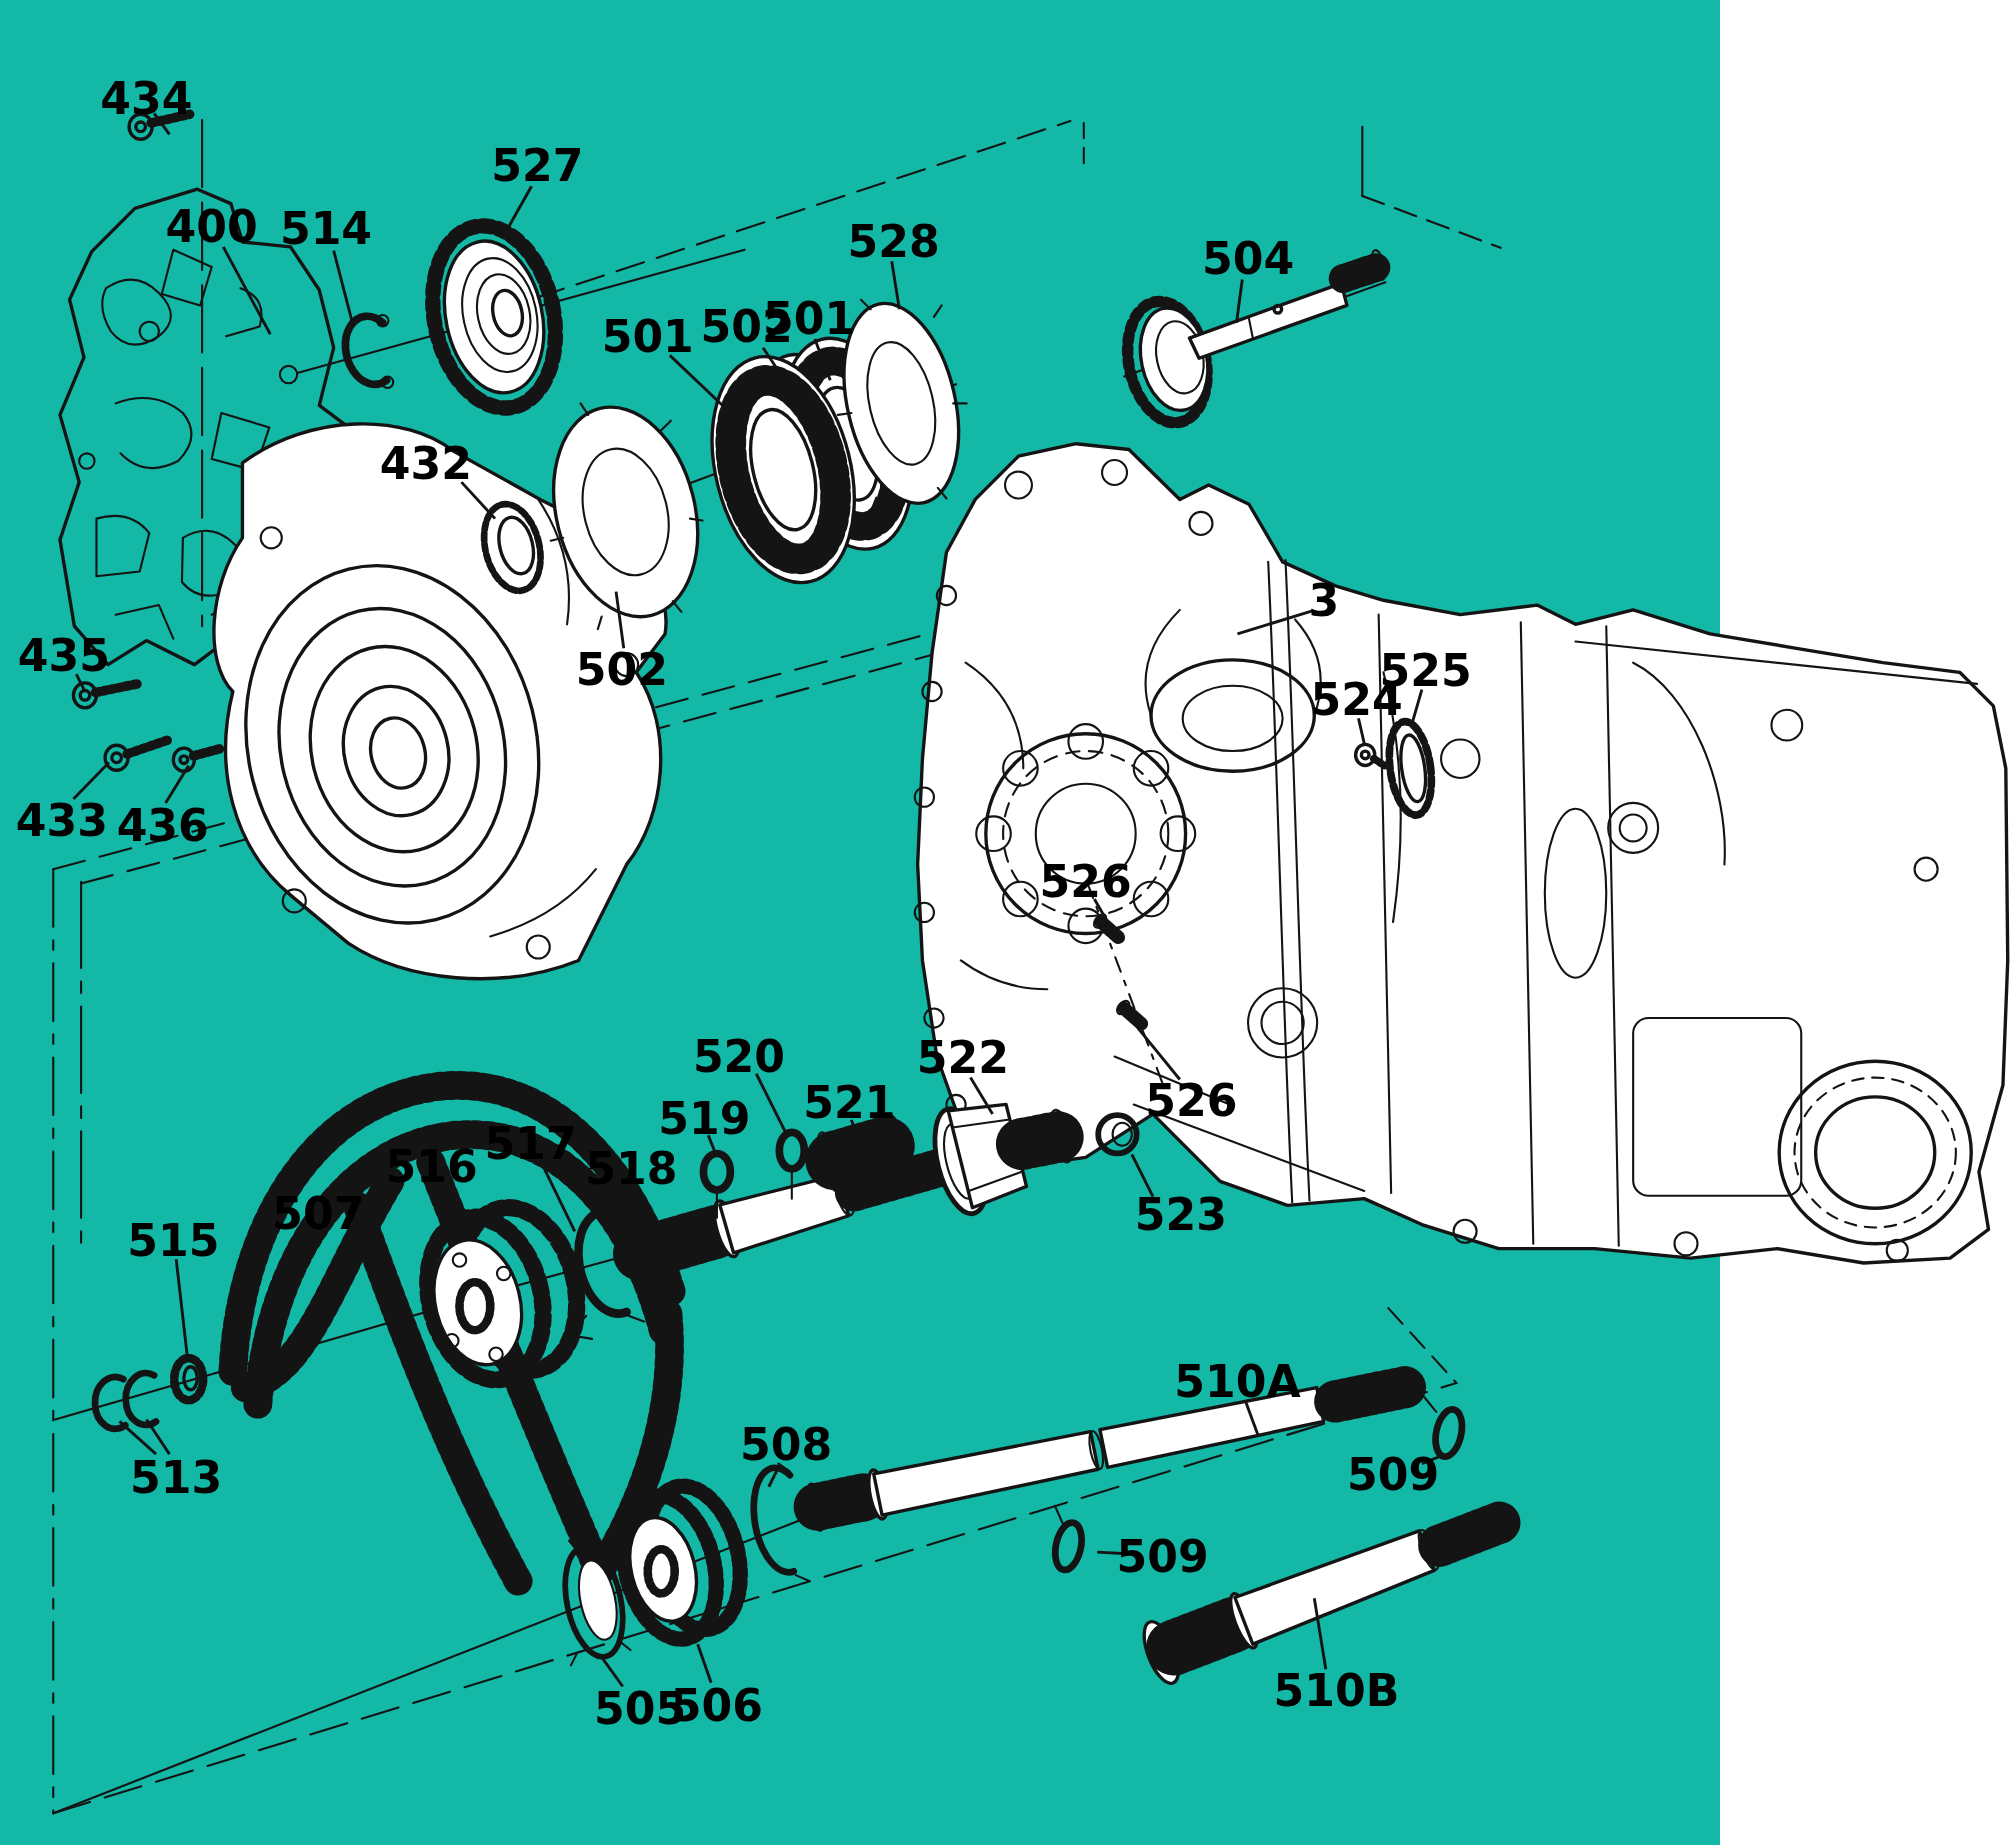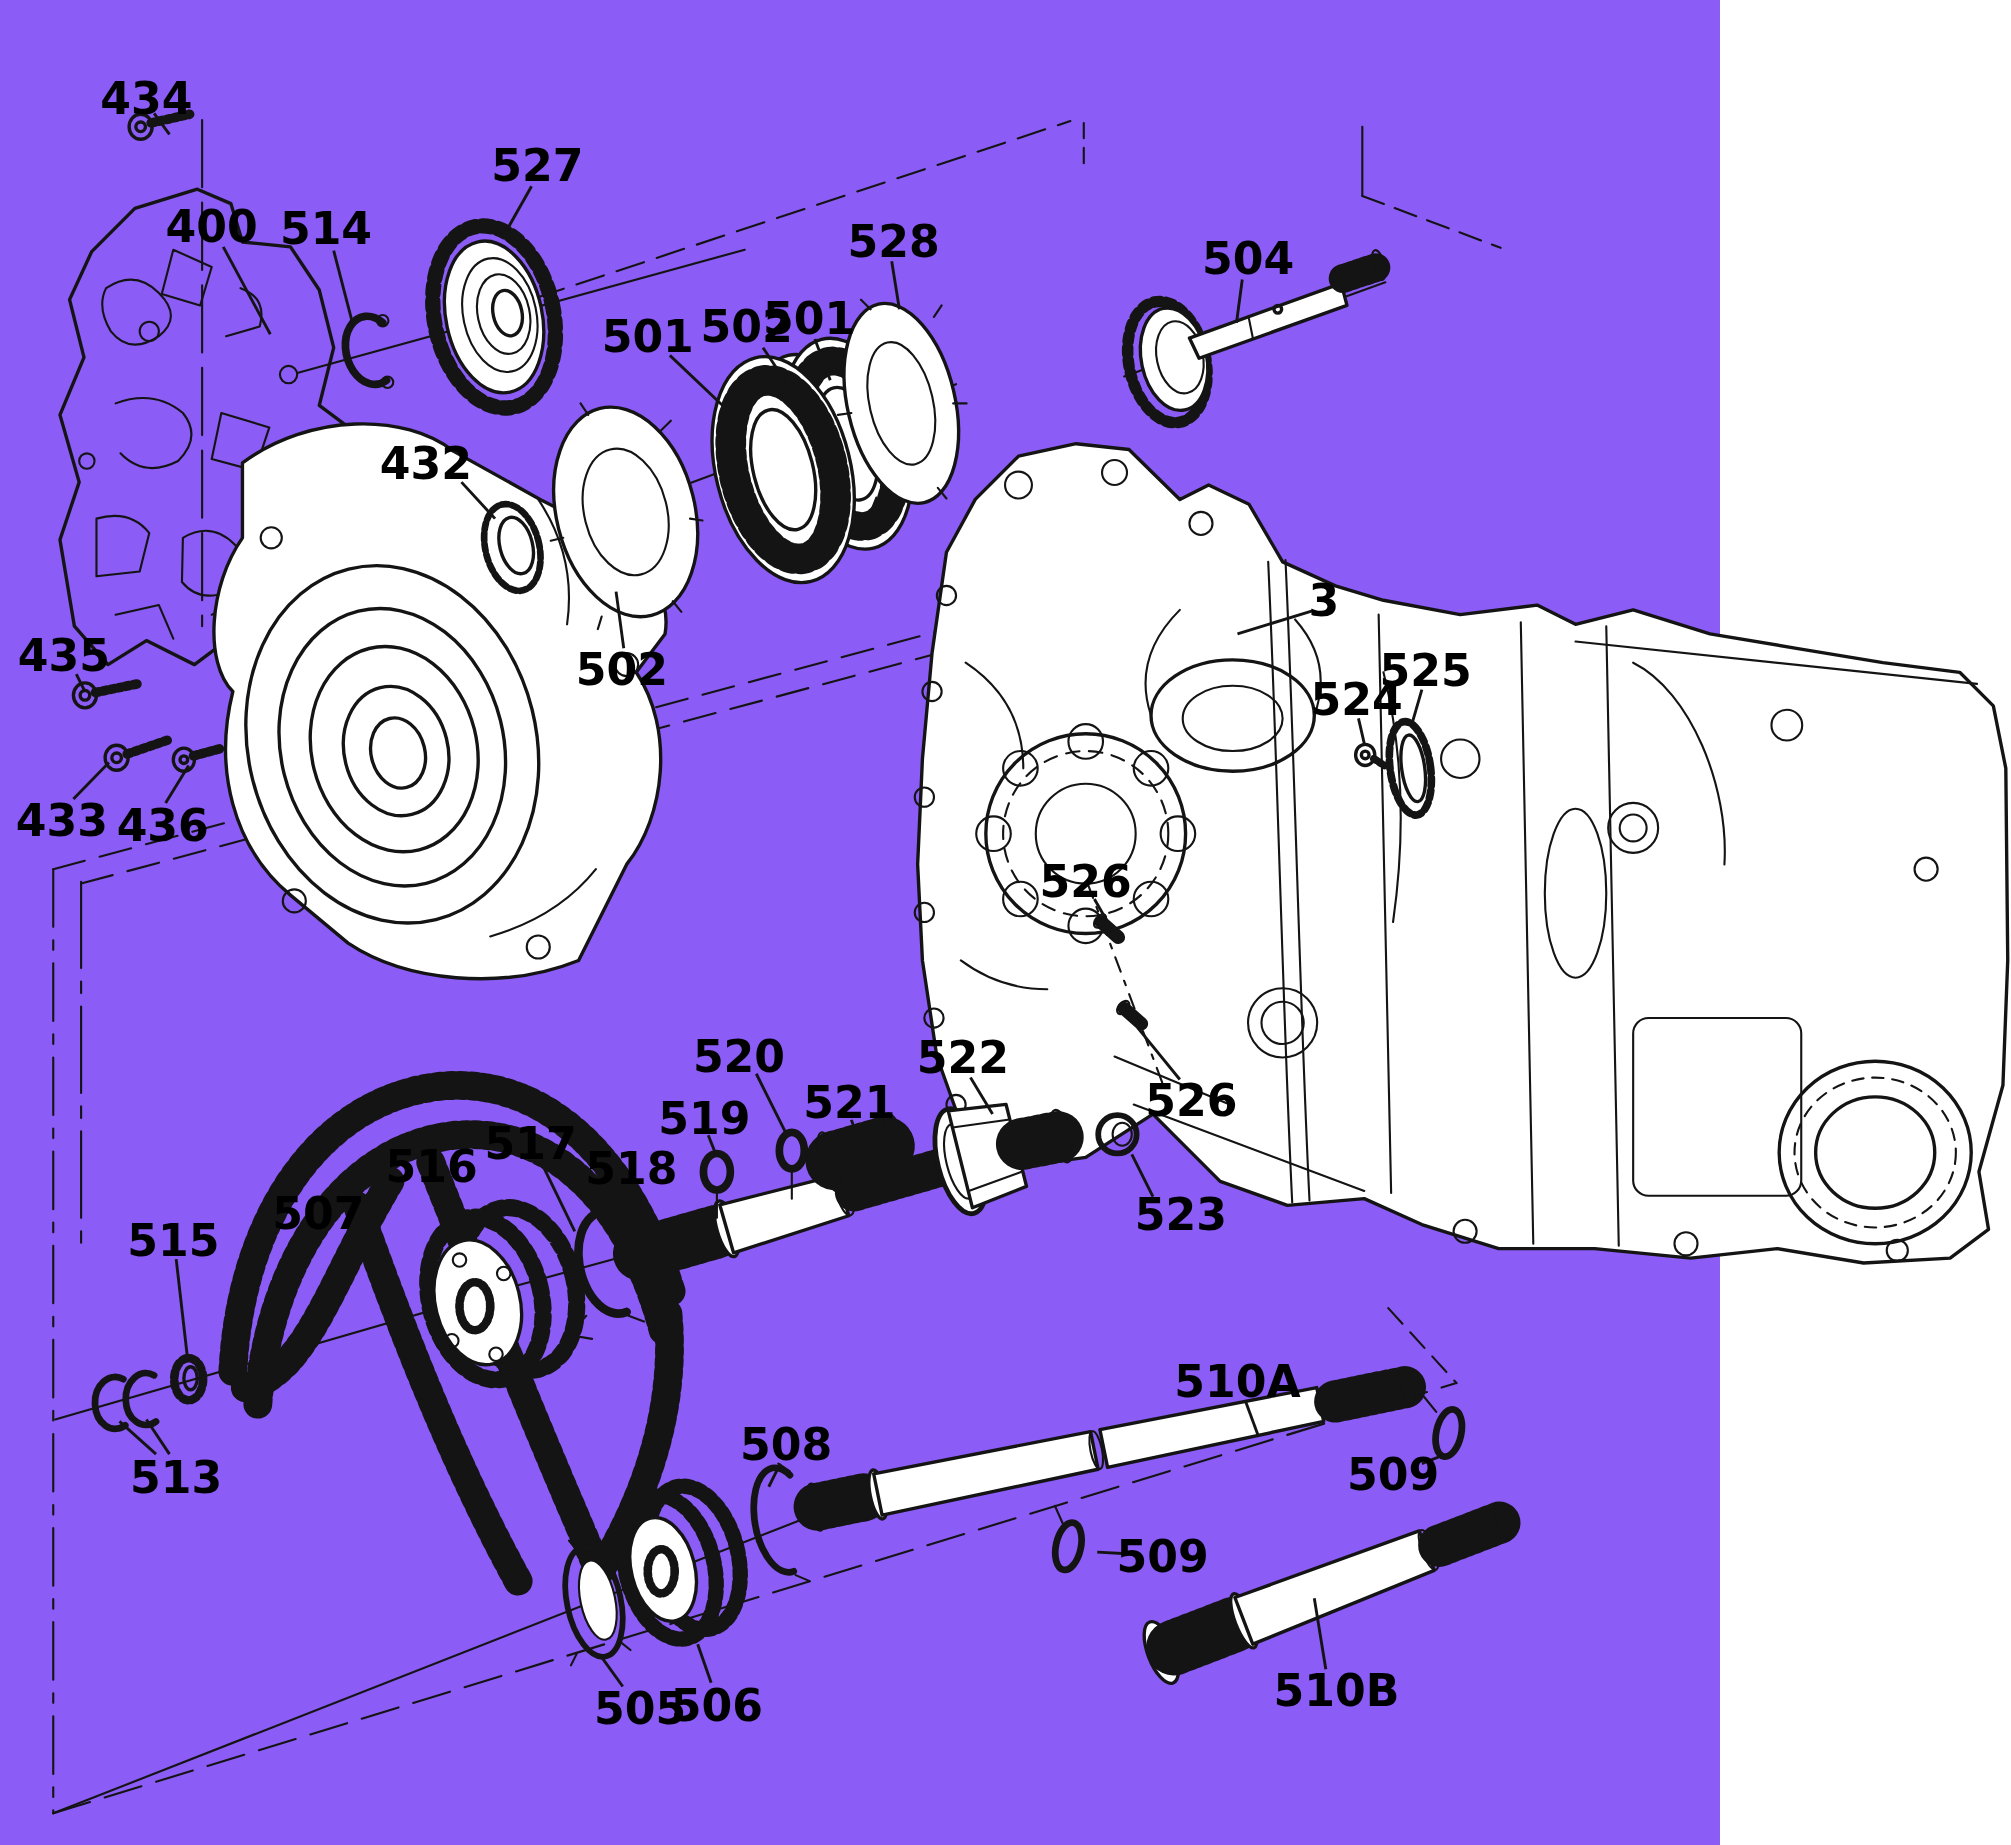--- a/index.html
+++ b/index.html
@@ -1,17 +1,17 @@
 <!DOCTYPE html>
 <html><head>
 <meta charset="utf-8">
 <style>
   html,body{margin:0;padding:0;background:#ffffff;}
   body{width:2012px;height:1845px;overflow:hidden;font-family:"DejaVu Sans","Liberation Sans",sans-serif;}
-  .stage{position:relative;width:1720px;height:1845px;background:#8b5cf6;}
+  .stage{position:relative;width:1720px;height:1845px;background:#14b8a6;}
   svg{display:block;width:2012px;height:1845px;}
   .part{stroke:#141414;fill:none;stroke-width:3.5;stroke-linecap:round;stroke-linejoin:round;}
   .fillw{fill:#ffffff;}
   .thin{stroke-width:2.2;}
   .callout-text{font-family:"DejaVu Sans","Liberation Sans",sans-serif;font-weight:bold;font-size:46px;fill:#000;text-anchor:middle;}
   .leader{stroke:#141414;stroke-width:3;fill:none;}
 </style>
 </head>
 <body>
 

